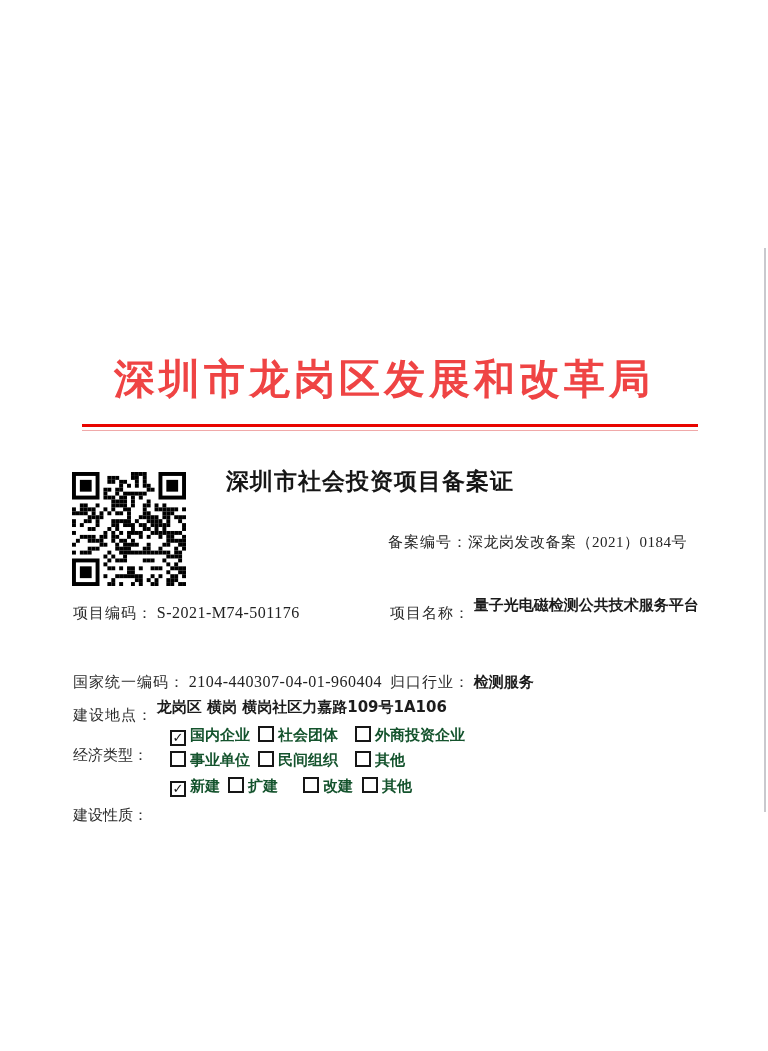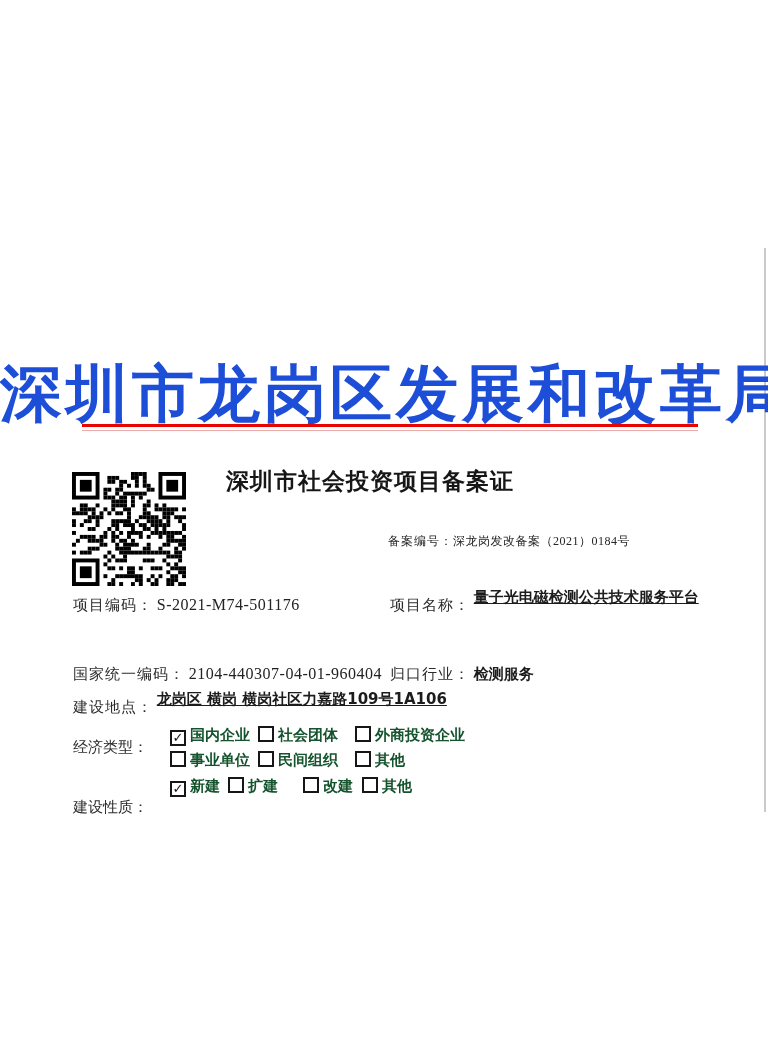--- a/index.html
+++ b/index.html
@@ -6,44 +6,44 @@
   #page{
     position:relative;width:768px;height:1051px;background:#ffffff;overflow:hidden;
     font-family:"Liberation Serif","DejaVu Serif",serif;color:#1f1f1f;
   }
   
   .scan-edge{position:absolute;left:764px;top:248px;width:2px;height:564px;background:#c9c9ce;}
 
   
   .issuer{
     position:absolute;top:352px;left:0;width:100%;text-align:center;
-    font-size:62px;font-weight:bold;letter-spacing:4px;color:#1d4ed8;
+    font-size:41px;font-weight:bold;letter-spacing:4px;color:#ef4444;
     font-family:"Liberation Serif","DejaVu Serif",serif;white-space:nowrap;
   }
   .rule{position:absolute;top:424px;left:82px;width:616px;}
   .rule .thick{height:3px;background:#e80500;}
   .rule .thin{height:1px;background:#f0a9a9;margin-top:3px;}
 
   
   .cert-title{
     position:absolute;top:466px;left:0;width:100%;text-align:center;
     transform:translateX(-14px);
     font-size:23px;font-weight:bold;color:#161616;letter-spacing:1px;
     font-family:"DejaVu Sans","Liberation Sans",sans-serif;white-space:nowrap;
   }
 
   .qr{position:absolute;left:72px;top:472px;width:114px;height:114px;}
 
-  .row{position:absolute;white-space:nowrap;font-size:15px;color:#2b2b2b;}
+  .row{position:absolute;white-space:nowrap;font-size:15px;color:#2b2b2b;margin-top:8px;}
   .lbl{font-family:"Liberation Serif","DejaVu Serif",serif;letter-spacing:1px;}
   .val-num{font-family:"Liberation Serif","DejaVu Serif",serif;font-size:16px;color:#222;letter-spacing:.5px;}
   .val-cn{font-family:"DejaVu Sans","Liberation Sans",sans-serif;font-weight:bold;font-size:15px;color:#1c1c1c;}
-  .raised{position:relative;top:-8px;display:inline-block;text-decoration:underline;}
-
-  .filing{position:absolute;left:388px;top:533px;font-size:12px;color:#242424;letter-spacing:.5px;white-space:nowrap;text-align:center;}
+  .raised{position:relative;top:-8px;display:inline-block;}
+
+  .filing{position:absolute;left:388px;top:533px;font-size:15px;color:#242424;letter-spacing:.5px;white-space:nowrap;text-align:center;}
   .filing .lbl{letter-spacing:1px;}
 
   
   .opt{white-space:nowrap;display:inline-block;}
   .box{
     display:inline-block;width:12px;height:12px;border:2px solid #161616;
     vertical-align:-2px;margin-right:4px;text-align:center;
     font-family:"DejaVu Sans",sans-serif;font-weight:bold;font-size:13px;line-height:12px;color:#111;
     background:#fff;
   }

